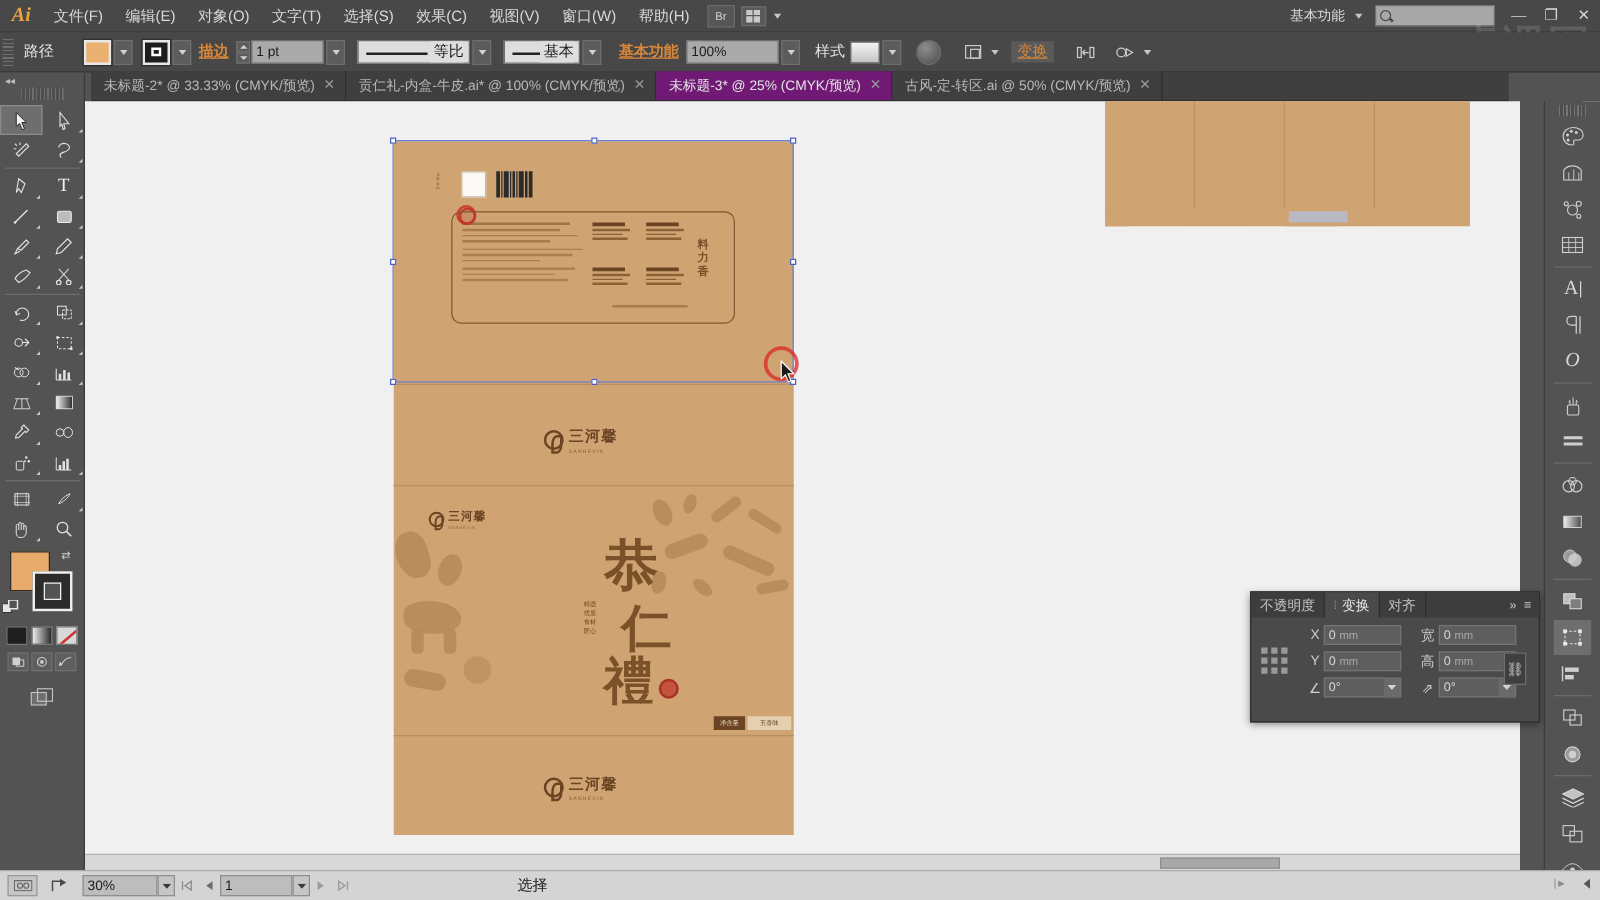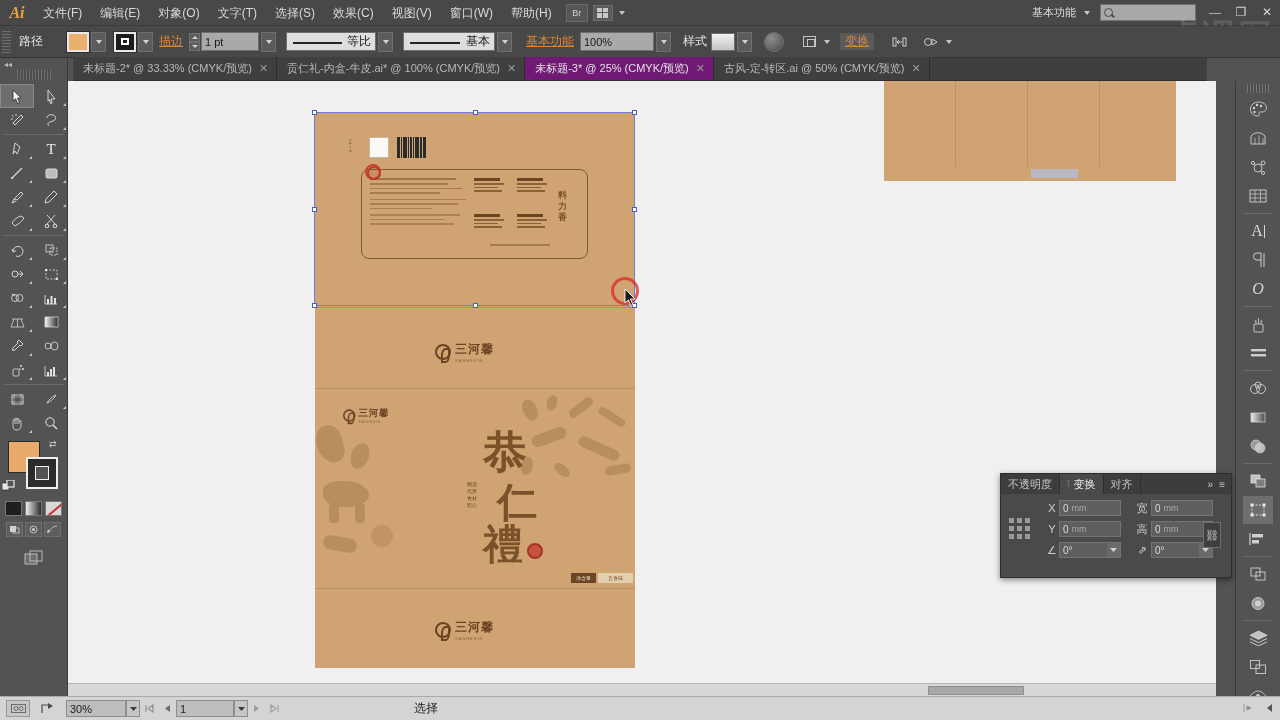--- a/index.html
+++ b/index.html
@@ -70,21 +70,21 @@
   .swatch-stroke {
     width: 22px; height: 20px; background: #1c1c1c; border: 2px solid #e8e8e8; outline:1px solid #2f2f2f;
     display:flex;align-items:center;justify-content:center;
   }
   .swatch-stroke i { width:8px;height:7px;border:2px solid #fff; display:block;}
   .drop-arrow {
     width: 15px; height: 20px; background: #5c5c5c; border:1px solid #6e6e6e; margin-left:2px;
     display:flex;align-items:center;justify-content:center;
   }
   .drop-arrow:after{content:"";width:0;height:0;border-left:3px solid transparent;border-right:3px solid transparent;border-top:4px solid #d2d2d2;}
-  .link-orange { color: #d9873a; font-size: 12px; text-decoration: underline; padding: 0 6px; cursor:pointer;}
+  .link-orange { color: #d9873a; font-size: 12px; text-decoration: underline; padding: 0 6px; cursor:pointer;font-weight:bold;}
   .stepper { display:flex; flex-direction:column; margin-right:1px;}
   .stepper i { width:11px;height:9px;background:#5c5c5c;border:1px solid #707070; display:flex;align-items:center;justify-content:center;}
   .stepper i:first-child:after{content:"";width:0;height:0;border-left:3px solid transparent;border-right:3px solid transparent;border-bottom:3px solid #d2d2d2;}
   .stepper i:last-child:after{content:"";width:0;height:0;border-left:3px solid transparent;border-right:3px solid transparent;border-top:3px solid #d2d2d2;}
   .num-field {
     height: 19px; background: #a9a9a9; border: 1px solid #6e6e6e; color: #1b1b1b;
     font-size: 11px; padding: 0 3px; display:flex; align-items:center;
   }
   .wide-field {
     height: 19px; background: #dedede; border: 1px solid #6e6e6e; color: #1a1a1a;
@@ -344,21 +344,21 @@
     <div class="drop-arrow"></div>
 
     <div style="width:10px"></div>
     <div class="wide-field" style="width:90px">
       <span class="pline"></span>
       <span class="ptxt">等比</span>
     </div>
     <div class="drop-arrow"></div>
 
     <div style="width:10px"></div>
-    <div class="wide-field" style="width:92px">
+    <div class="wide-field" style="width:61px">
       <span class="pline"></span>
       <span class="ptxt">基本</span>
     </div>
     <div class="drop-arrow"></div>
 
     <div style="width:8px"></div>
     <div class="link-orange">基本功能</div>
     <div class="num-field" style="width:74px">100%</div>
     <div class="drop-arrow"></div>
 

